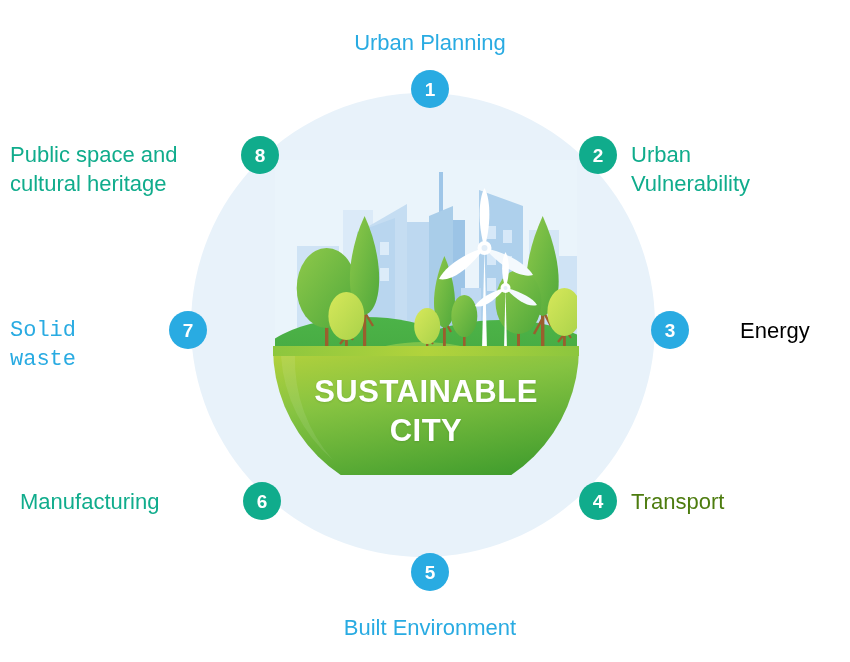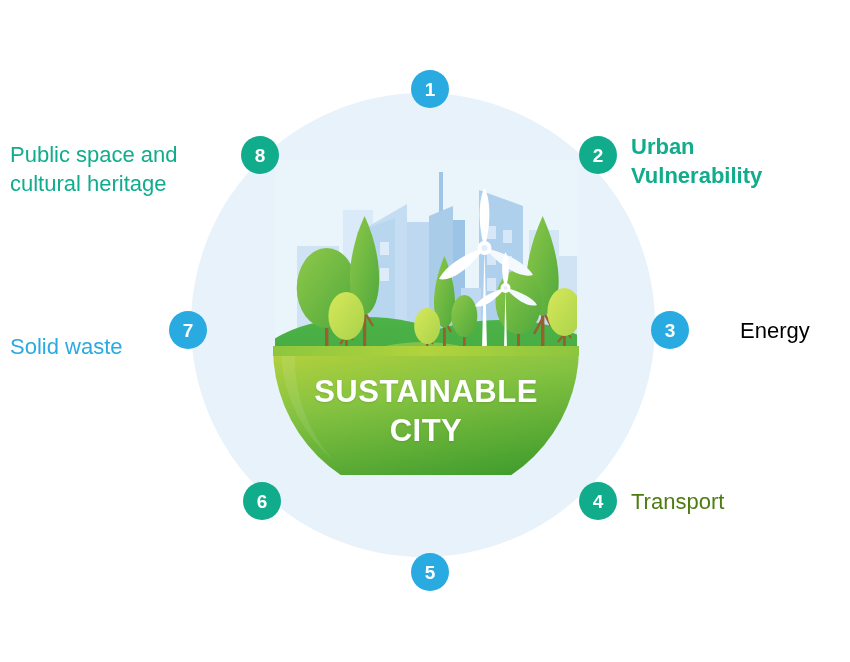--- a/index.html
+++ b/index.html
@@ -223,36 +223,39 @@
     <g>
       <path d="M0,188 H306 A153,153 0 0 1 0,188 Z" fill="url(#bowlGrad)"></path>
       <rect x="0" y="186" width="306" height="10" fill="url(#rimGrad)"></rect>
       <path d="M8,196 A150,150 0 0 0 60,300 A150,150 0 0 1 22,196 Z" fill="#ffffff" opacity="0.09"></path>
     </g>
   </svg>
 
   <div class="wordmark">SUSTAINABLE
 CITY</div>
 
+  <div class="label center" style="left:300px; top:28px; width:260px; color:#29abe2;">Urban Planning</div>
   <div class="badge" style="left:411px; top:70px; background:#29abe2;">1</div>
 
   <div class="badge" style="left:579px; top:136px; background:#10ac8c;">2</div>
-  <div class="label right" style="left:631px; top:132px; width:210px; color:#10ac8c;font-weight:bold;">Urban
+  <div class="label right" style="left:631px; top:140px; width:210px; color:#10ac8c;">Urban
 Vulnerability</div>
 
   <div class="badge" style="left:651px; top:311px; background:#29abe2;">3</div>
   <div class="label right" style="left:740px; top:316px; width:140px; color:#000000;">Energy</div>
 
   <div class="badge" style="left:579px; top:482px; background:#10ac8c;">4</div>
   <div class="label right" style="left:631px; top:487px; width:180px; color:#4d7c0f;">Transport</div>
 
   <div class="badge" style="left:411px; top:553px; background:#29abe2;">5</div>
-
+  <div class="label center" style="left:300px; top:613px; width:260px; color:#29abe2;">Built Environment</div>
+
+  <div class="label left" style="left:20px; top:487px; width:215px; color:#10ac8c;">Manufacturing</div>
   <div class="badge" style="left:243px; top:482px; background:#10ac8c;">6</div>
 
-  <div class="label left" style="left:10px; top:332px; width:140px; color:#29abe2;">Solid waste</div>
+  <div class="label left" style="left:10px; top:316px; width:140px; color:#29abe2;font-family:Liberation Mono, monospace;">Solid waste</div>
   <div class="badge" style="left:169px; top:311px; background:#29abe2;">7</div>
 
   <div class="label left" style="left:10px; top:140px; width:215px; color:#10ac8c;">Public space and
 cultural heritage</div>
   <div class="badge" style="left:241px; top:136px; background:#10ac8c;">8</div>
 
 </div>
 
 </body></html>

